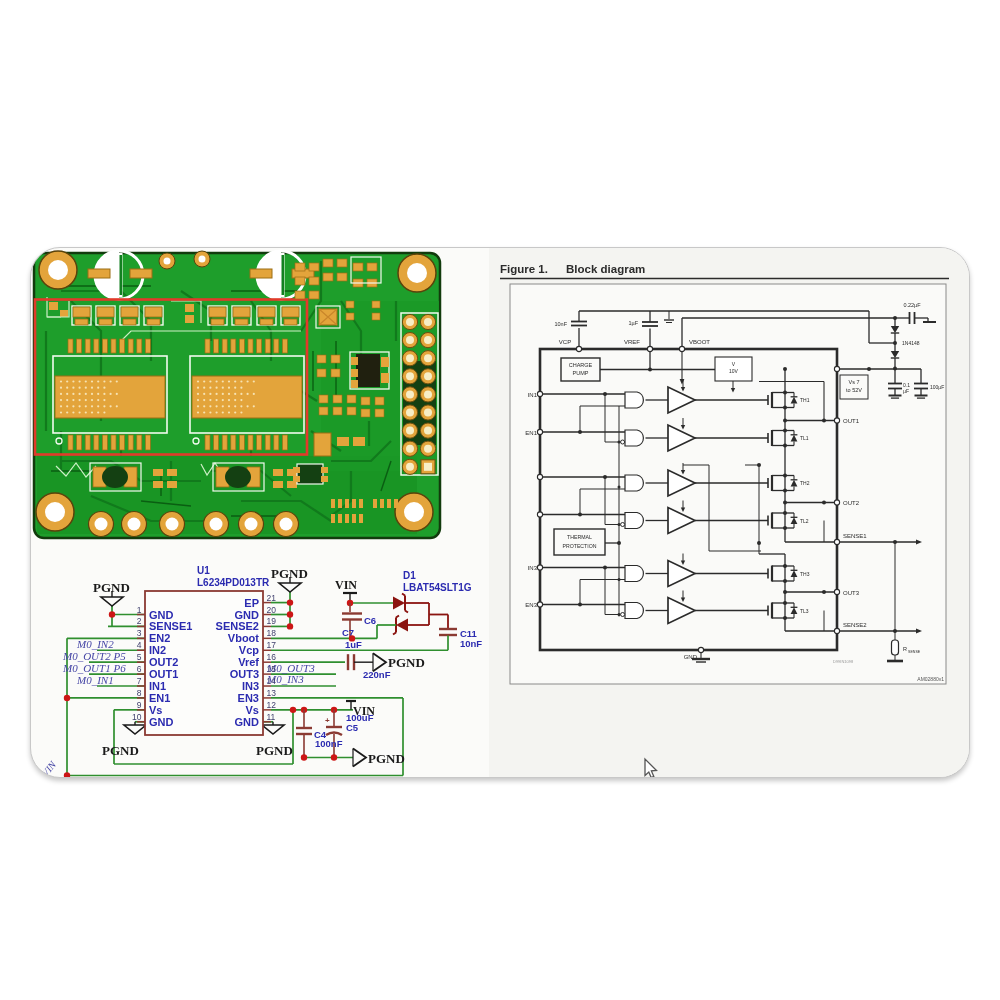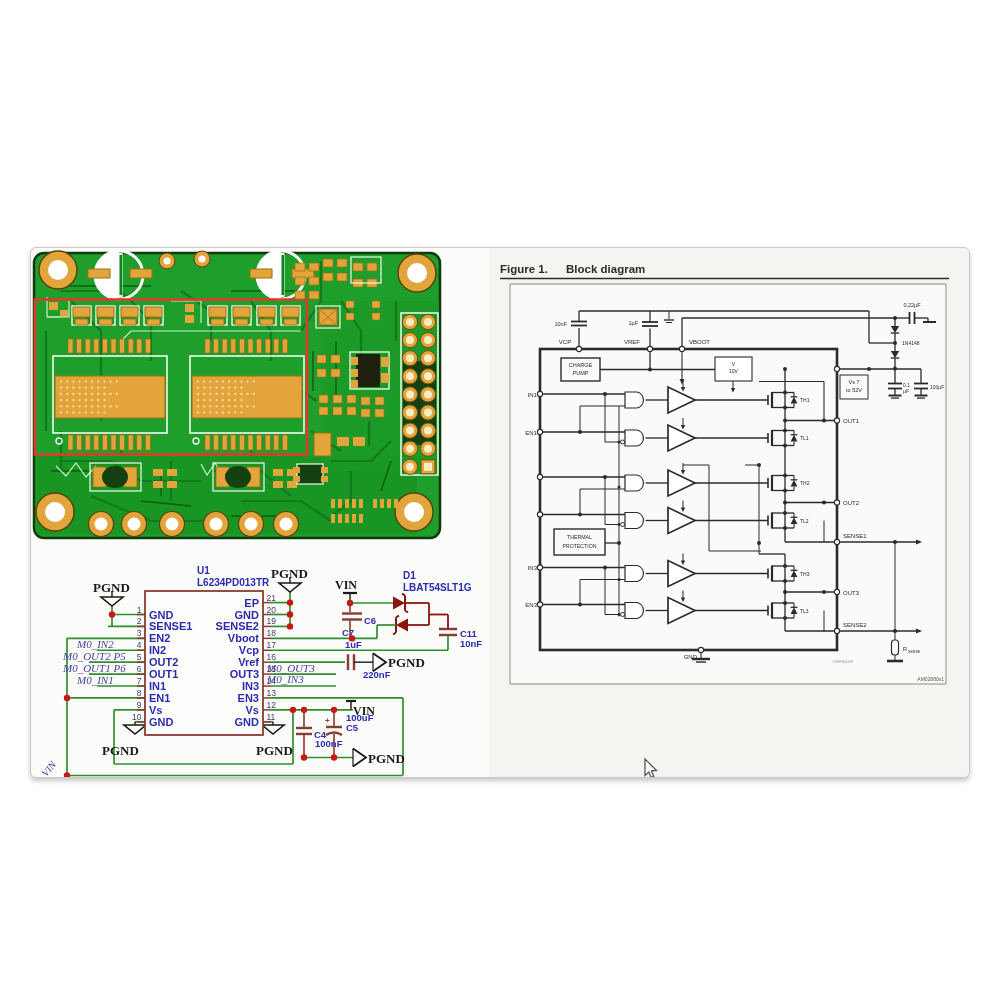--- a/index.html
+++ b/index.html
@@ -1,19 +1,19 @@
 <!DOCTYPE html>
 <html><head>
 <meta charset="utf-8">
 <style>
   html, body { margin: 0; padding: 0; background: #FFFFFF; width: 1000px; height: 1000px; overflow: hidden; }
   * { box-sizing: border-box; }
   .card {
     position: absolute; left: 30px; top: 247px; width: 940px; height: 531px;
-    background: #FBFBF9; border: 1px solid #C8C8C8; border-radius: 6px;
+    background: #FBFBF9; border: 1px solid #C8C8C8; border-radius: 30px;
     box-shadow: 0 3px 5px rgba(0,0,0,0.22);
     overflow: hidden;
   }
   .card svg { position: absolute; left: 0; top: 0; filter: blur(0.45px); }
 </style>
 </head>
 <body>
 <div class="card">
 <svg width="940" height="531" viewBox="30 247 940 531">
 <rect x="488" y="247" width="482" height="531" fill="#F4F4F1"></rect>

